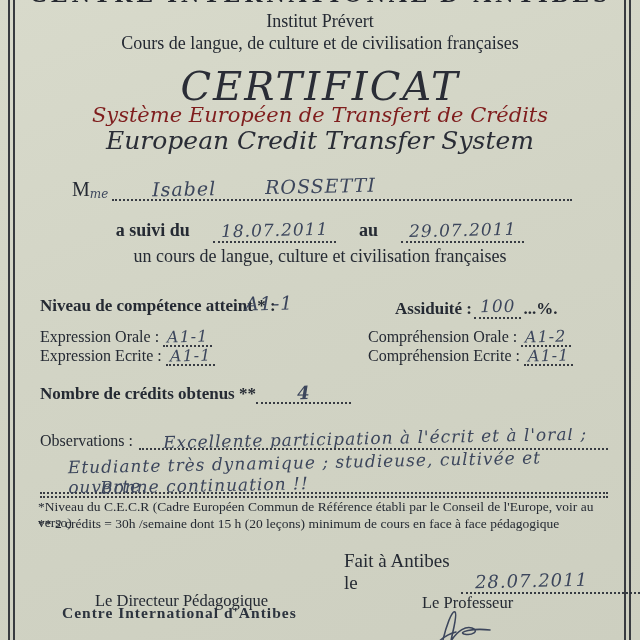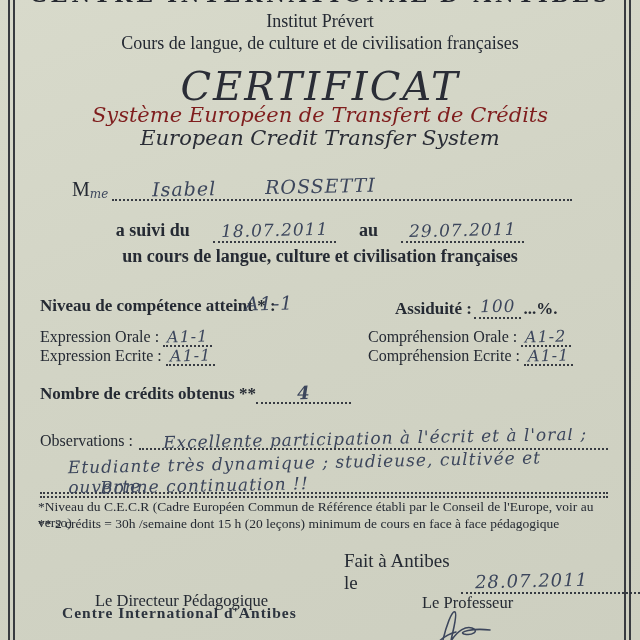--- a/index.html
+++ b/index.html
@@ -18,34 +18,34 @@
   .cliptop{top:0;left:20px;right:20px;height:9px;overflow:hidden;}
   .cliptop .big{
     position:absolute;top:-20px;left:0;right:0;text-align:center;
     font-size:25px;font-weight:bold;letter-spacing:4px;color:#23262e;
     font-family:"Liberation Serif", serif;white-space:nowrap;
   }
   .institute{top:11px;font-size:18px;}
   .hdr-sub{top:33px;font-size:18px;}
   .title-main{top:63px;font-size:40px;font-style:italic;font-family:"DejaVu Serif",serif;letter-spacing:2px;color:#2a2d36;}
   .title-fr{top:103px;font-size:21px;font-style:italic;font-family:"DejaVu Serif",serif;color:#7f1d1d;}
-  .title-en{top:126px;font-size:21px;font-style:italic;font-family:"DejaVu Serif",serif;color:#2a2d36;}
+  .title-en{top:126px;font-size:25px;font-style:italic;font-family:"DejaVu Serif",serif;color:#2a2d36;}
   .hand{
     font-family:"DejaVu Serif",serif;font-style:italic;color:#3c465c;
     letter-spacing:1px;display:inline-block;transform:rotate(-1.2deg);
   }
   .dotline{border-bottom:2px dotted rgba(38,42,52,.9);}
   .name-row{top:176px;left:72px;right:68px;display:flex;align-items:flex-end;font-size:20px;}
   .name-sal{font-size:20px;}
   .name-sup{font-family:"DejaVu Serif",serif;font-style:italic;color:#3c465c;font-size:12px;vertical-align:super;}
   .name-line{flex:1;margin-left:4px;padding:0 10px 0 40px;font-size:19px;}
   .name-line .hand{word-spacing:42px;}
   .suivi-row{top:220px;left:0;right:0;display:flex;justify-content:center;align-items:flex-start;font-size:18px;font-weight:bold;gap:23px;}
   .suivi-row .dotline{padding:0 8px;font-size:17px;font-weight:normal;}
-  .course-desc{top:246px;font-size:18px;font-weight:bold;}
+  .course-desc{top:246px;font-size:18px;font-weight:normal;}
   .lvl-label{top:296px;left:40px;font-size:17px;font-weight:bold;}
   .lvl-value{top:292px;left:245px;font-size:19px;}
   .assid{top:296px;left:395px;font-size:17px;font-weight:bold;display:flex;align-items:flex-end;gap:2px;}
   .assid .dotline{padding:0 6px;font-weight:normal;font-size:17px;}
   .skill-l1{top:327px;left:40px;font-size:16px;}
   .skill-l2{top:346px;left:40px;font-size:16px;}
   .skill-r1{top:327px;left:368px;font-size:16px;}
   .skill-r2{top:346px;left:368px;font-size:16px;}
   .skill-val{font-size:16px;padding:0 4px;}
   .credits{top:380px;left:40px;font-size:17px;font-weight:bold;display:flex;align-items:flex-end;}

